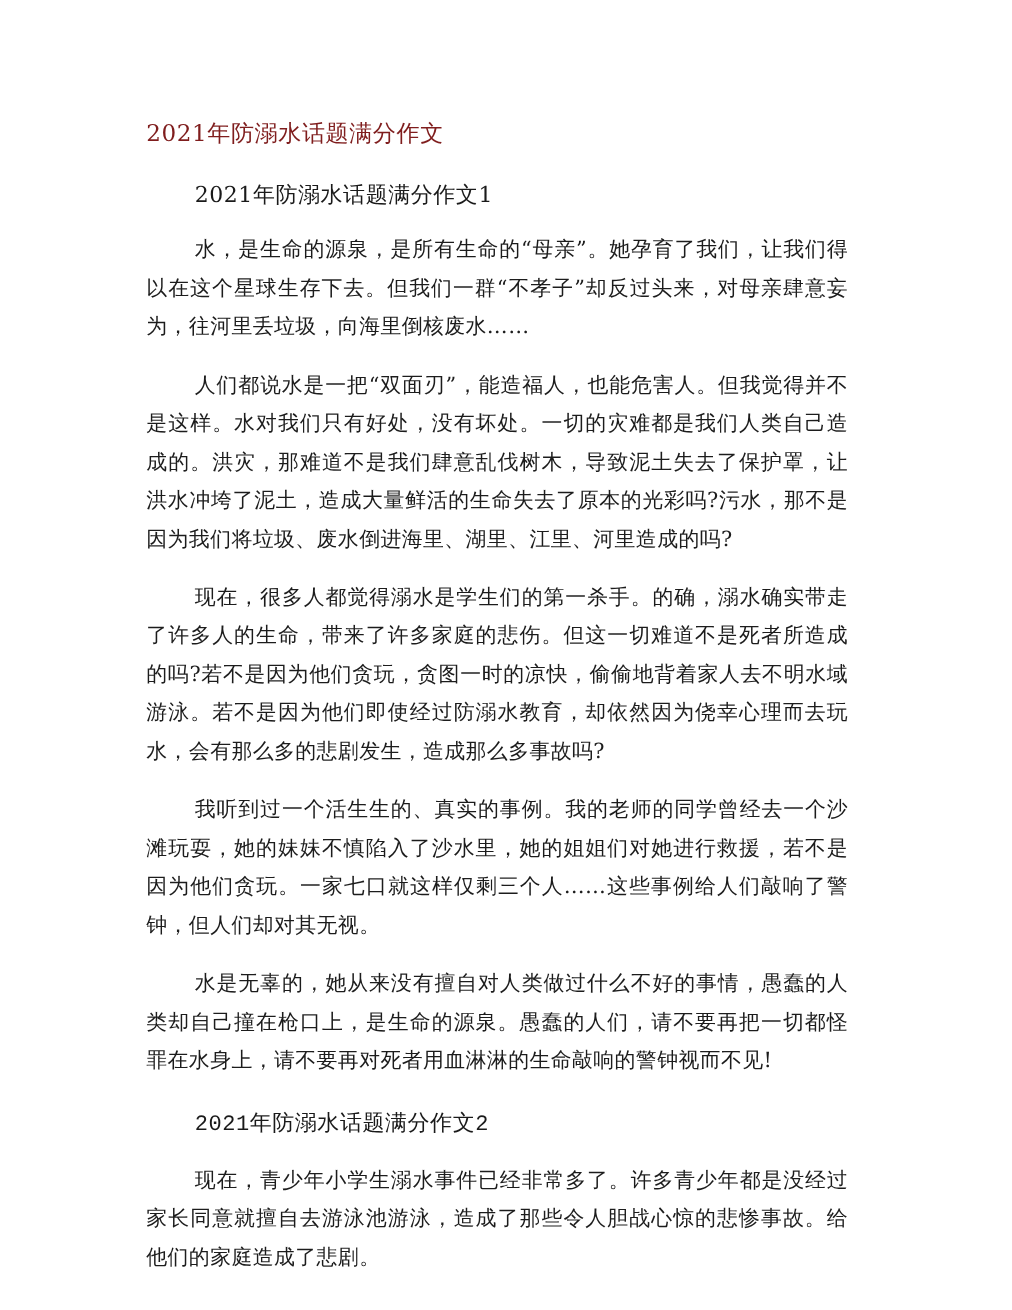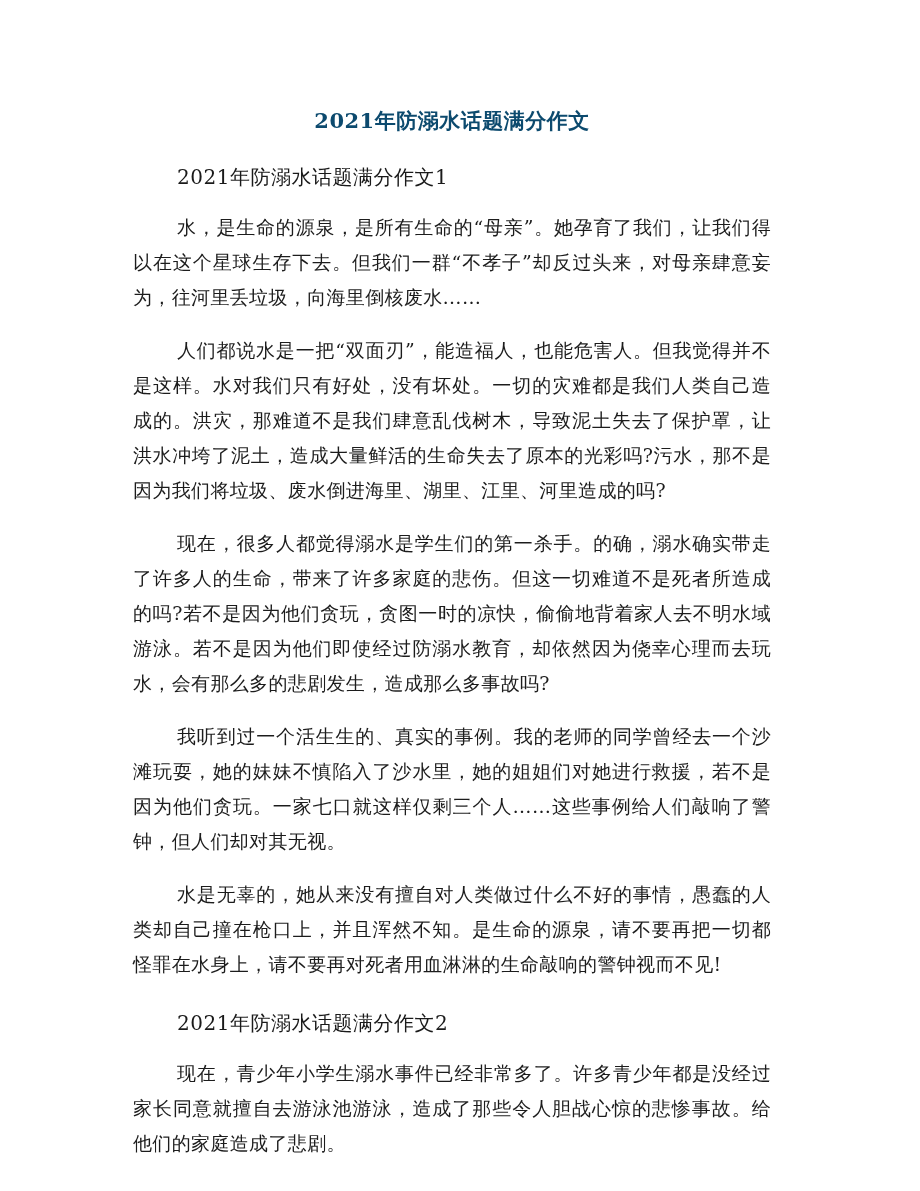--- a/index.html
+++ b/index.html
@@ -27,27 +27,26 @@
   }
 
   .content {
     position: absolute;
     left: 133px;
     top: 104px;
     width: 638px;
   }
 
   .doc-title {
-    text-align: center;
     font-size: 21px;
     line-height: 34px;
     letter-spacing: 0.5px;
-    color: #0c4a6e;
+    color: #7f1d1d;
     margin: 0 0 22px 0;
-    font-weight: bold;
+    font-weight: normal;
     font-family: "DejaVu Serif", "Liberation Serif", serif;
   }
 
   .section-heading {
     font-size: 20px;
     line-height: 34px;
     letter-spacing: 0.5px;
     color: #1a1a1a;
     margin: 0 0 16px 0;
     text-indent: 44px;
@@ -67,40 +66,41 @@
     font-family: "DejaVu Serif", "Liberation Serif", serif;
     word-break: break-all;
   }
 
   .body-para:last-child {
     margin-bottom: 0;
   }
 
   .gap-before-heading {
     margin-top: 24px;
+    font-family: Liberation Mono, monospace;
   }
 </style>
 </head>
 <body>
 
 <div class="page">
   <div class="content">
 
     <h1 class="doc-title">2021年防溺水话题满分作文</h1>
 
     <h2 class="section-heading">2021年防溺水话题满分作文1</h2>
 
     <p class="body-para">水，是生命的源泉，是所有生命的“母亲”。她孕育了我们，让我们得以在这个星球生存下去。但我们一群“不孝子”却反过头来，对母亲肆意妄为，往河里丢垃圾，向海里倒核废水……</p>
 
     <p class="body-para">人们都说水是一把“双面刃”，能造福人，也能危害人。但我觉得并不是这样。水对我们只有好处，没有坏处。一切的灾难都是我们人类自己造成的。洪灾，那难道不是我们肆意乱伐树木，导致泥土失去了保护罩，让洪水冲垮了泥土，造成大量鲜活的生命失去了原本的光彩吗?污水，那不是因为我们将垃圾、废水倒进海里、湖里、江里、河里造成的吗?</p>
 
     <p class="body-para">现在，很多人都觉得溺水是学生们的第一杀手。的确，溺水确实带走了许多人的生命，带来了许多家庭的悲伤。但这一切难道不是死者所造成的吗?若不是因为他们贪玩，贪图一时的凉快，偷偷地背着家人去不明水域游泳。若不是因为他们即使经过防溺水教育，却依然因为侥幸心理而去玩水，会有那么多的悲剧发生，造成那么多事故吗?</p>
 
     <p class="body-para">我听到过一个活生生的、真实的事例。我的老师的同学曾经去一个沙滩玩耍，她的妹妹不慎陷入了沙水里，她的姐姐们对她进行救援，若不是因为他们贪玩。一家七口就这样仅剩三个人……这些事例给人们敲响了警钟，但人们却对其无视。</p>
 
-    <p class="body-para">水是无辜的，她从来没有擅自对人类做过什么不好的事情，愚蠢的人类却自己撞在枪口上，并且浑然不知。是生命的源泉，请不要再把一切都怪罪在水身上，请不要再对死者用血淋淋的生命敲响的警钟视而不见!</p>
+    <p class="body-para">水是无辜的，她从来没有擅自对人类做过什么不好的事情，愚蠢的人类却自己撞在枪口上，是生命的源泉。愚蠢的人们，请不要再把一切都怪罪在水身上，请不要再对死者用血淋淋的生命敲响的警钟视而不见!</p>
 
     <h2 class="section-heading gap-before-heading">2021年防溺水话题满分作文2</h2>
 
     <p class="body-para">现在，青少年小学生溺水事件已经非常多了。许多青少年都是没经过家长同意就擅自去游泳池游泳，造成了那些令人胆战心惊的悲惨事故。给他们的家庭造成了悲剧。</p>
 
   </div>
 </div>
 
 </body></html>

